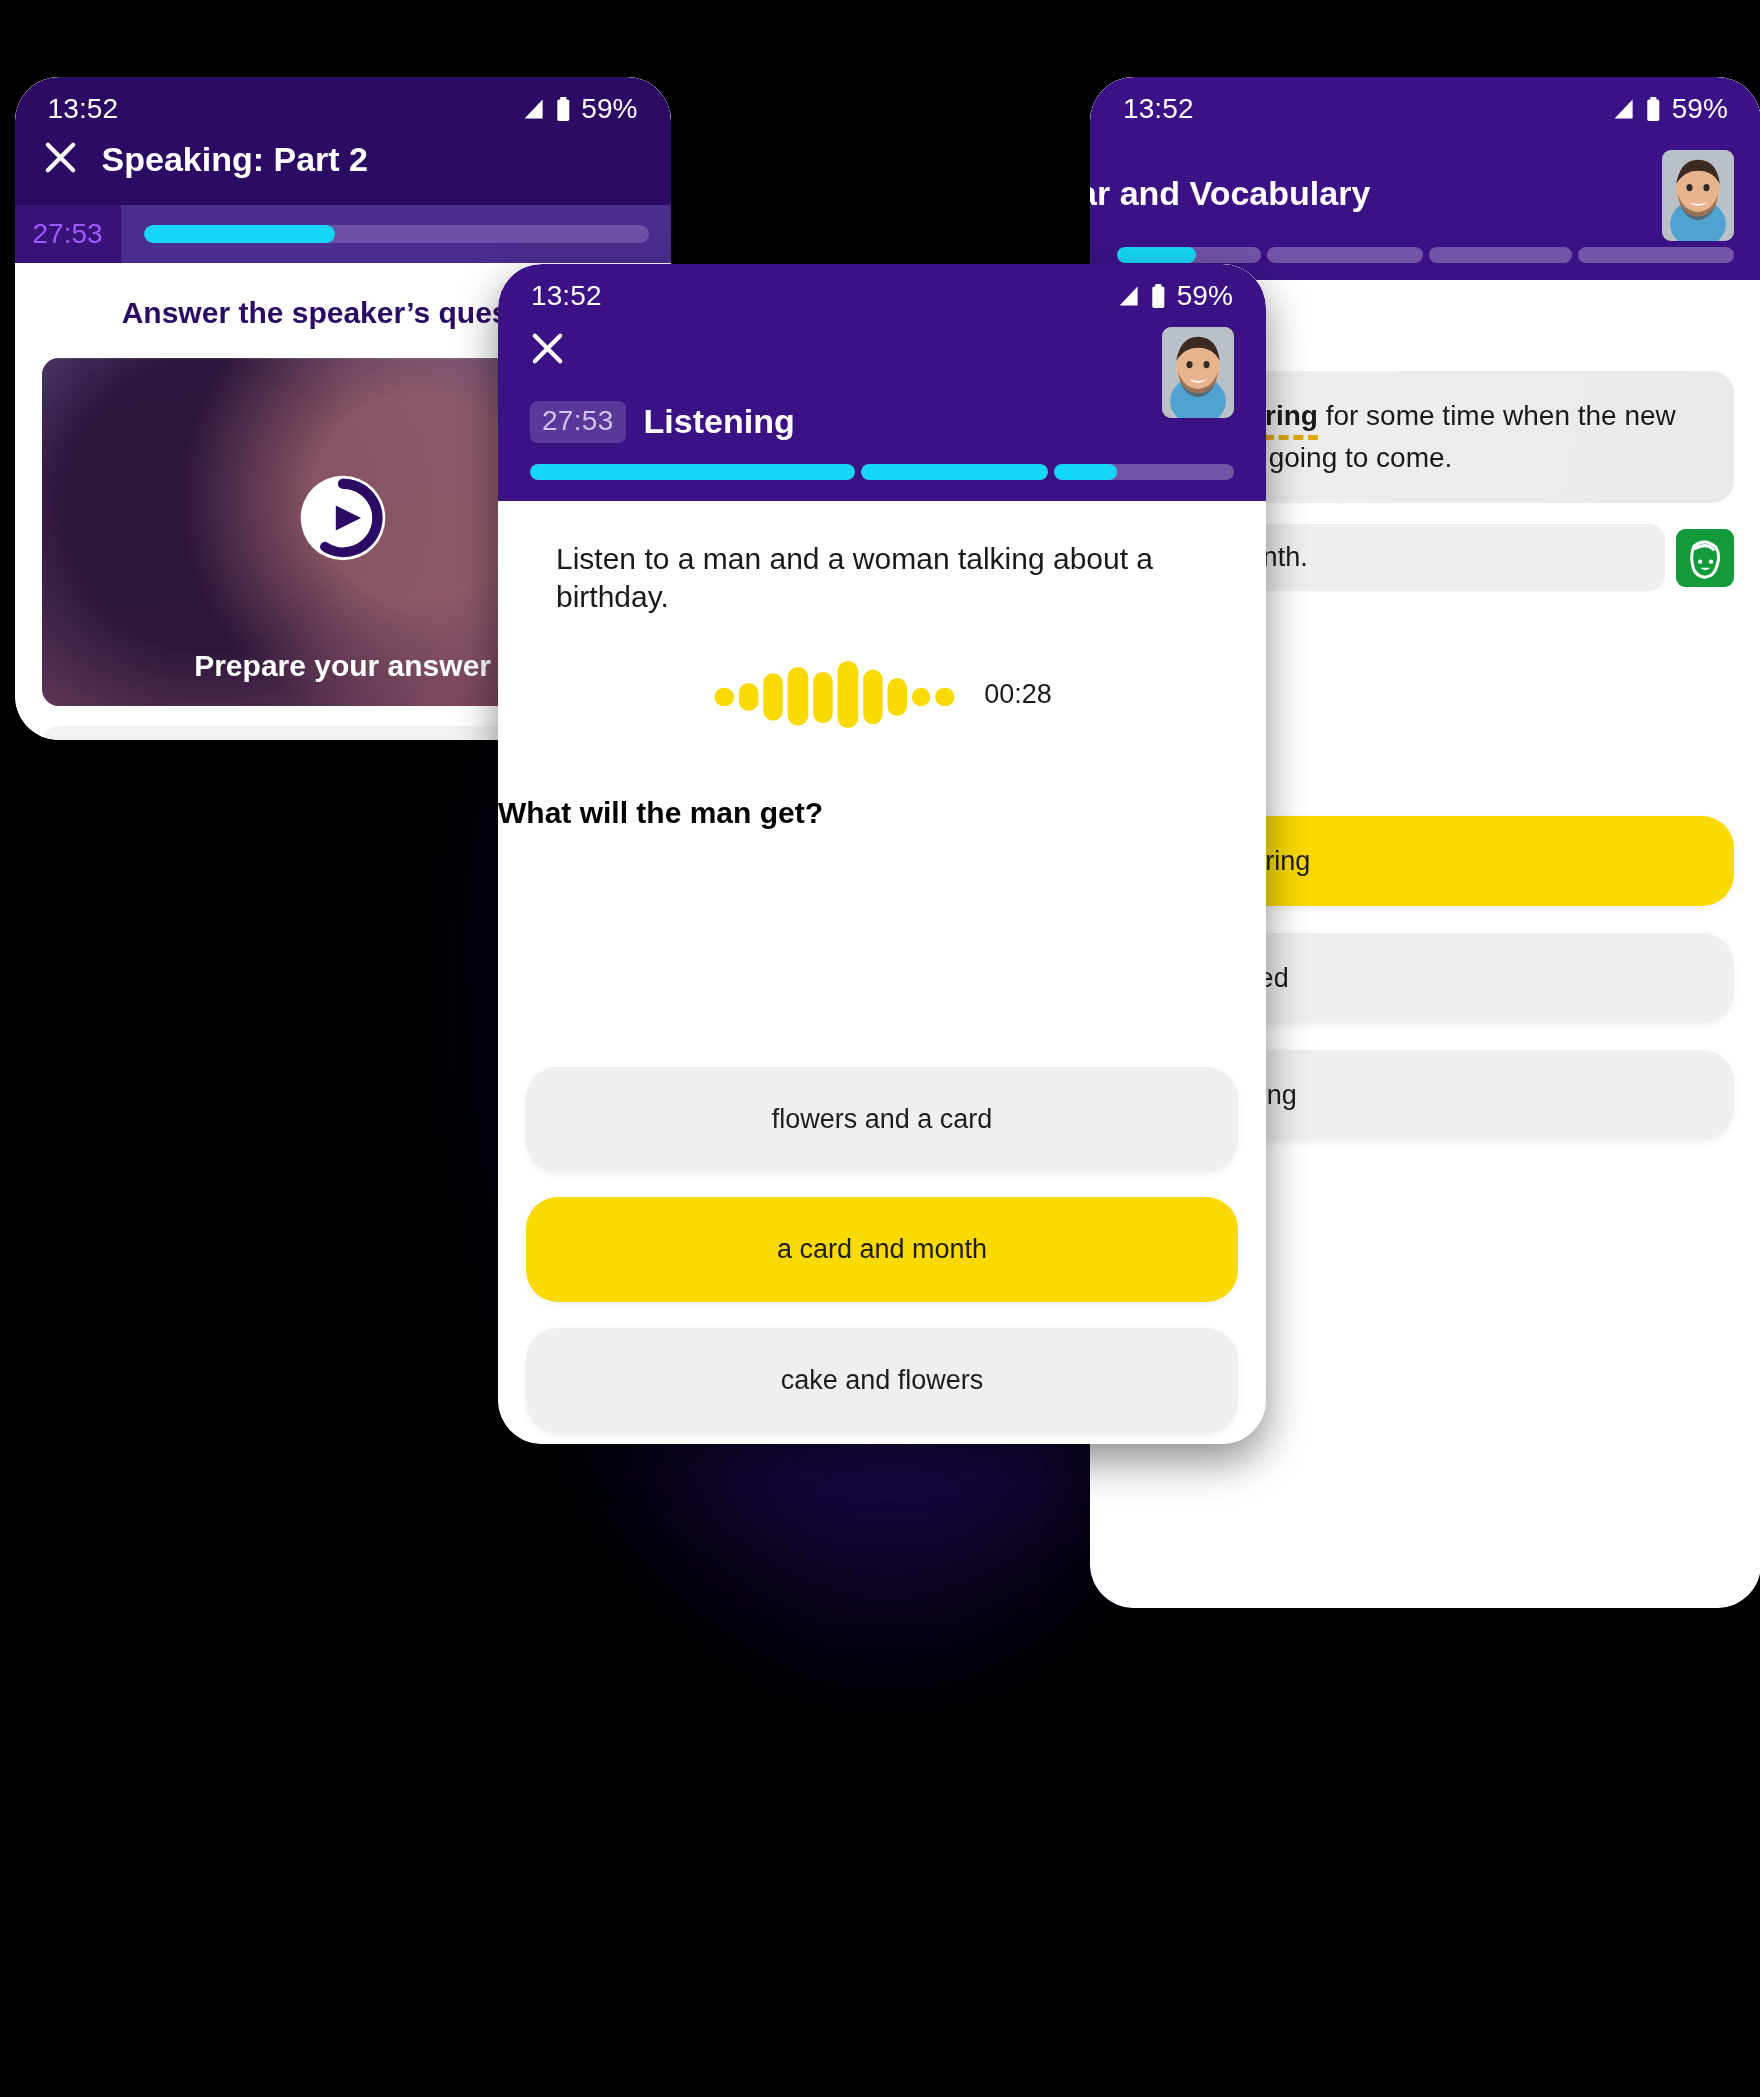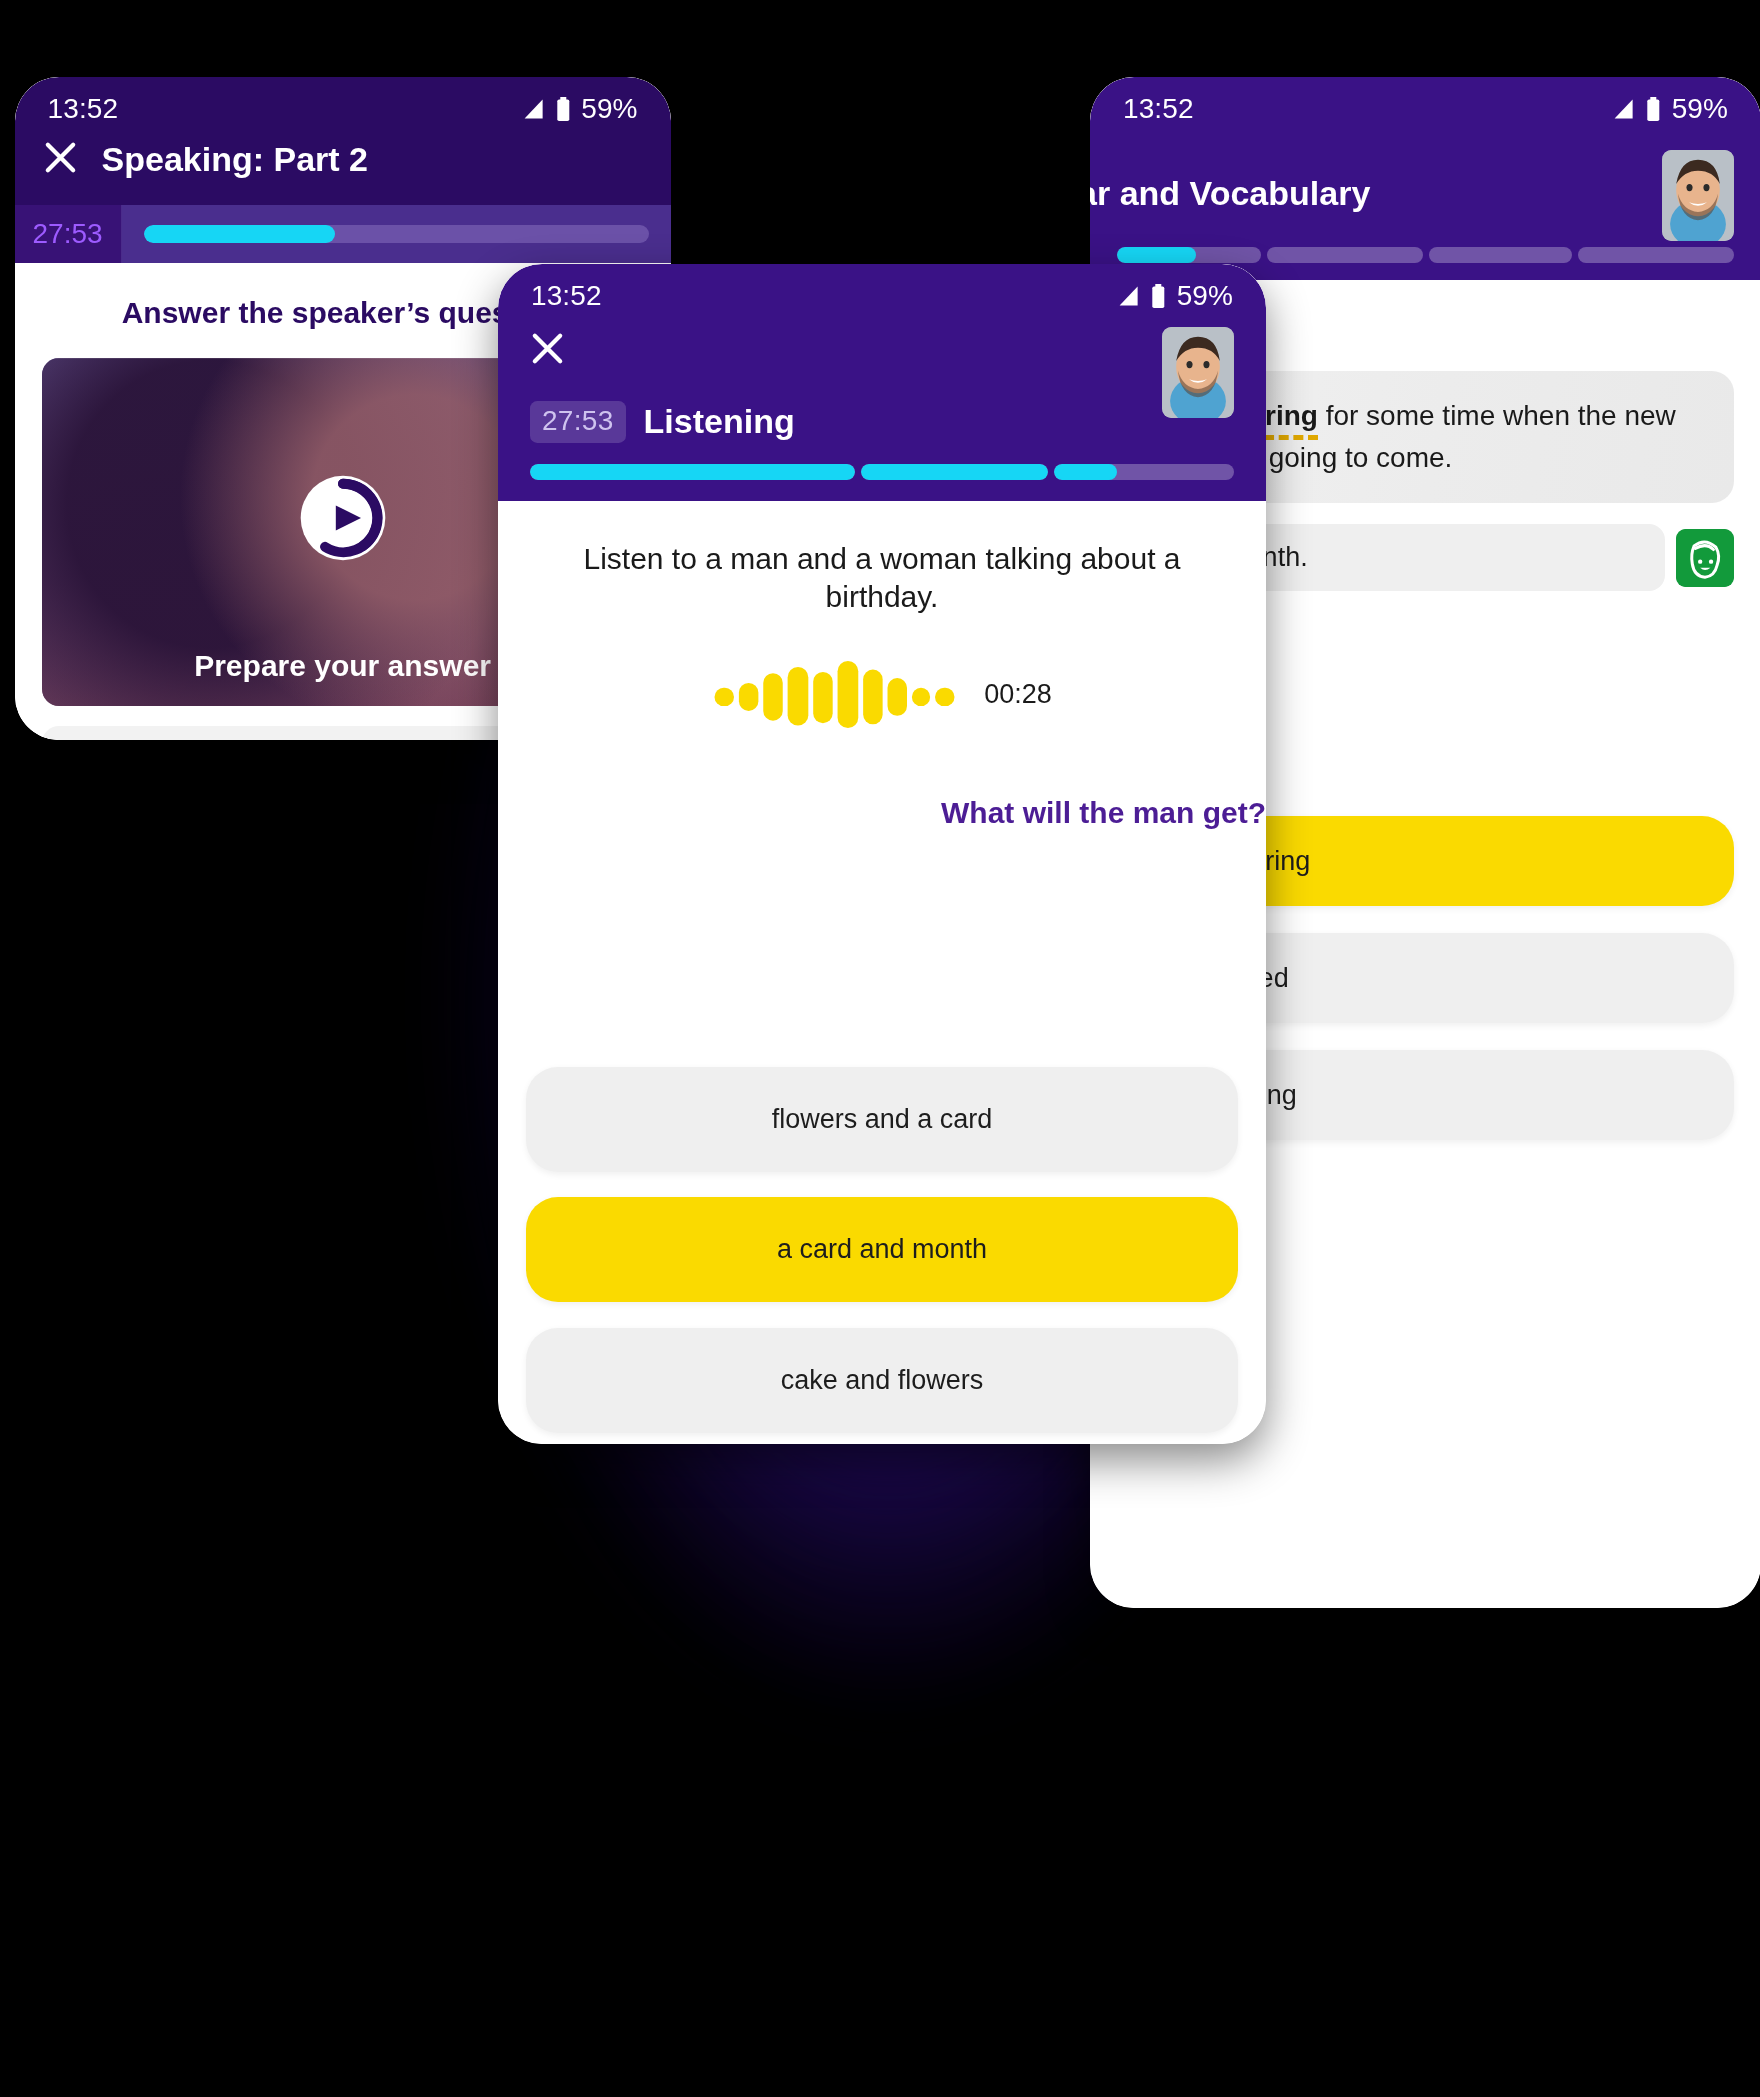--- a/index.html
+++ b/index.html
@@ -77,24 +77,24 @@
   }
 
   
   .segbar { display:flex; gap:6px; align-items:center; }
   .seg { height: 16px; border-radius: 8px; background: rgba(255,255,255,0.28); overflow:hidden; position:relative; }
   .seg > i { display:block; height:100%; background:#16D6F5; border-radius:8px; }
 
   
   .sheet { background:#fff; position:relative; }
   .prompt {
-    font-size: 30px; line-height: 1.28; text-align:center; color:#1a1a1a;
-    padding: 0 36px;
-  }
-  .q-strong { font-size: 30px; font-weight: 700; text-align:right; color:#4c1d95; }
+    font-size: 30px; line-height: 1.28; text-align:left; color:#1a1a1a;
+    padding: 0 58px;
+  }
+  .q-strong { font-size: 30px; font-weight: 700; text-align:left; color:#000000; }
 
   .opt {
     border-radius: 32px; background:#efefef;
     display:flex; align-items:center; justify-content:center;
     font-size: 27px; color:#1d1d1d;
     box-shadow: 0 2.4px 6px rgba(0,0,0,0.06);
   }
   .opt.sel { background:#FADA00; }
   .btn-next {
     background:#2B0B63; color:#fff; border-radius:32px;

